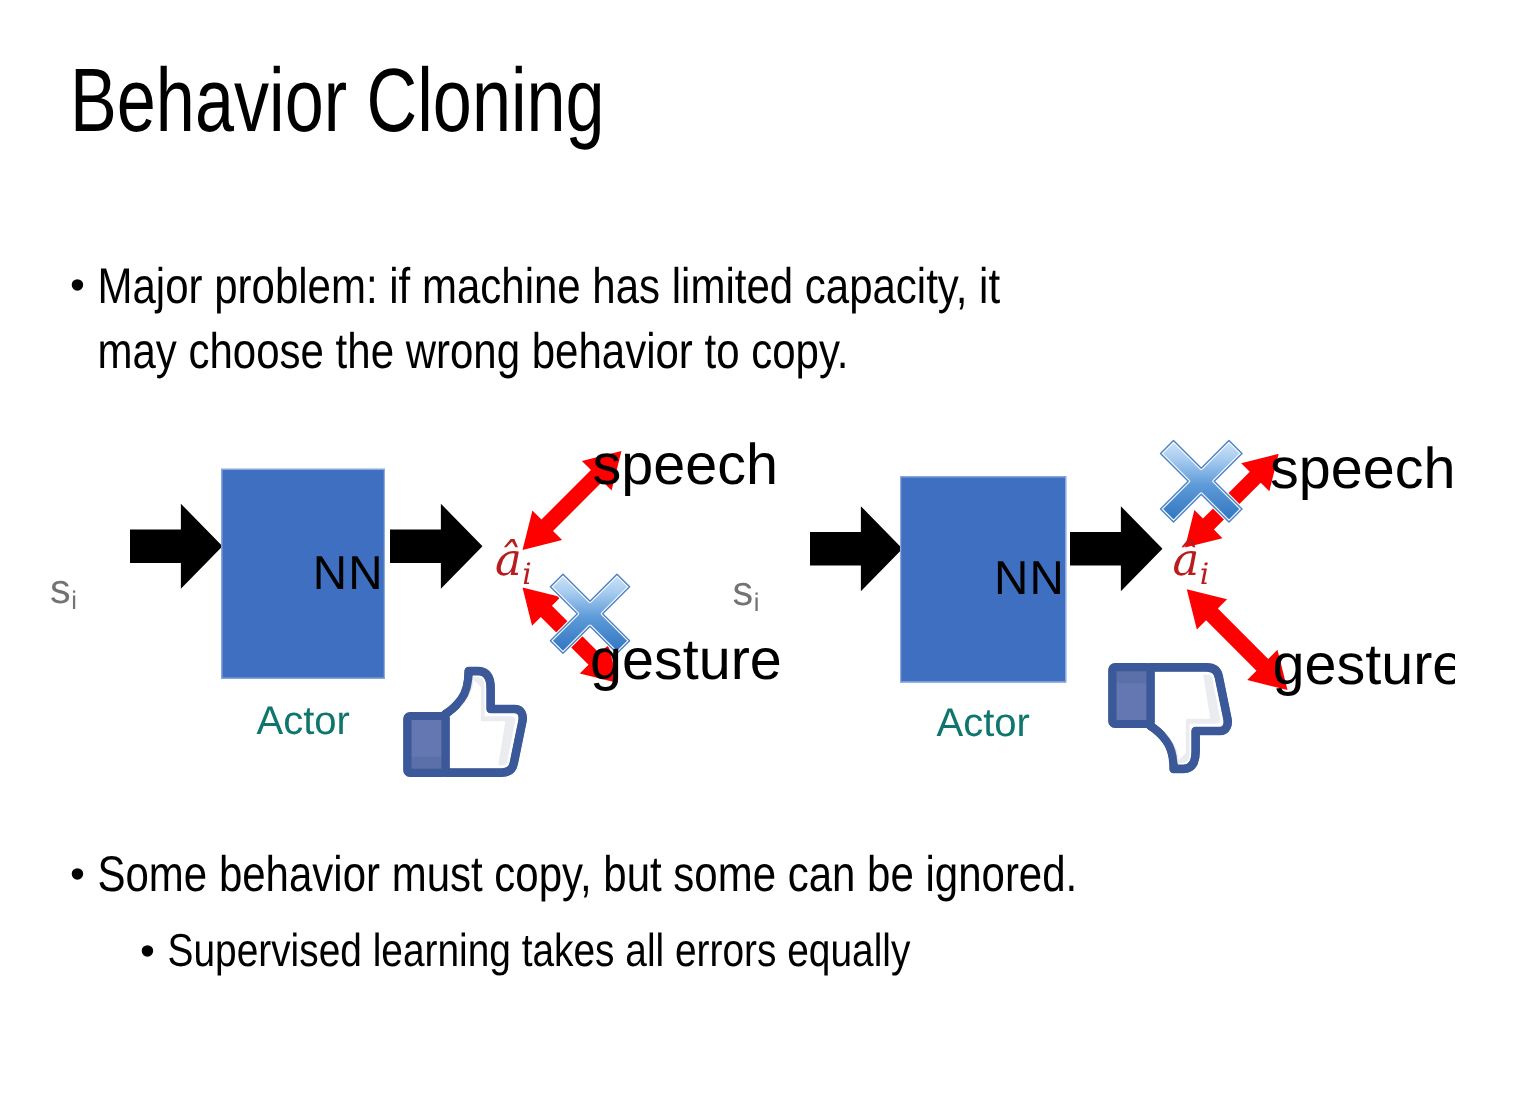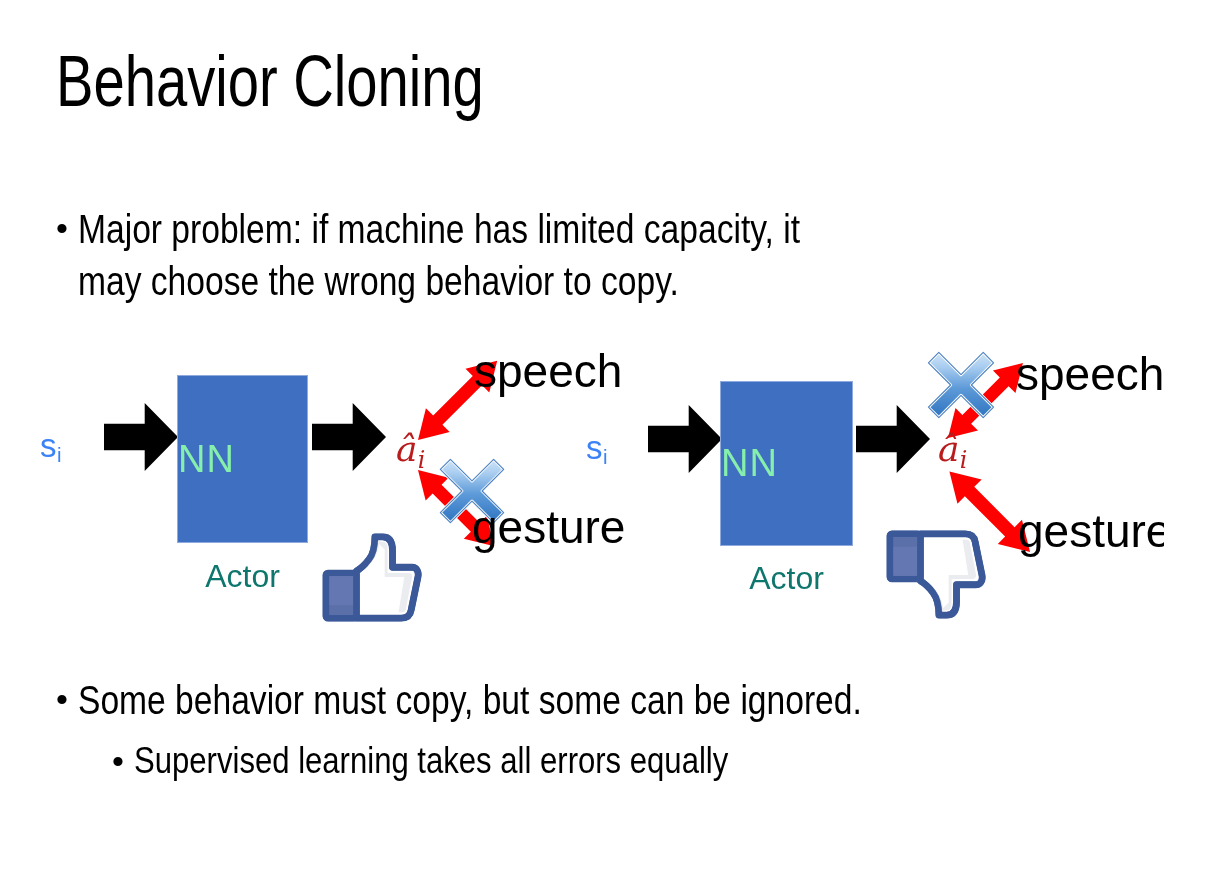--- a/index.html
+++ b/index.html
@@ -65,42 +65,43 @@
   
   .diagram { position: absolute; top: 0; left: 0; }
 
   .nn-box {
     position: absolute;
     background: #3f6fc0;
     border: 1px solid #8faadc;
     box-sizing: border-box;
     display: flex;
     align-items: center;
-    justify-content: flex-start;
-    color: #86efac;
+    justify-content: flex-end;
+    color: #000000;
     font-size: 38px;
     font-weight: 400;
     letter-spacing: 1px;
   }
 
   .actor-label {
     position: absolute;
     font-size: 32px;
     line-height: 36px;
     color: #0f766e;
     text-align: center;
     white-space: nowrap;
   }
 
   .io-label {
     position: absolute;
     font-size: 33px;
     line-height: 36px;
-    color: #3b82f6;
-    white-space: nowrap;
+    color: #737373;
+    white-space: nowrap;
+    margin-top: 25px;
   }
   .io-label sub {
     font-size: 0.62em;
     vertical-align: baseline;
     position: relative;
     top: 0.26em;
     left: 0.02em;
   }
 
   .ahat-label {

